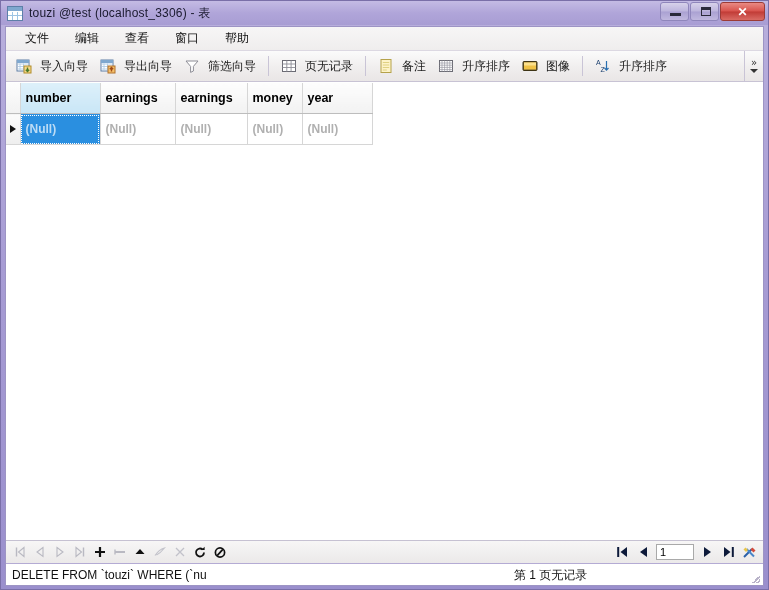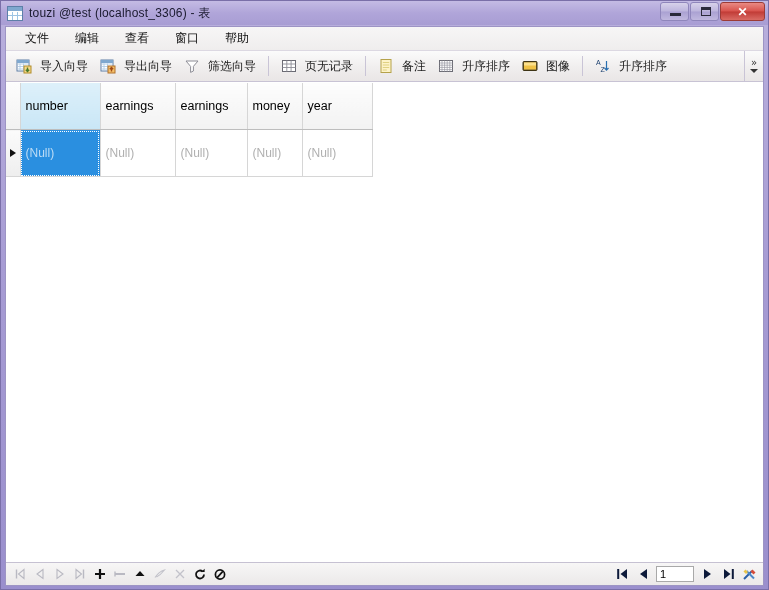--- a/index.html
+++ b/index.html
@@ -218,24 +218,24 @@
   }
   table.grid {
     border-collapse: collapse;
     table-layout: fixed;
     font-size: 12px;
   }
   table.grid th, table.grid td {
     border-right: 1px solid #d6d6d6;
     border-bottom: 1px solid #d6d6d6;
     height: 20px;
-    padding: 16px 5px;
+    padding: 8px 5px;
     box-sizing: border-box;
     text-align: left;
-    font-weight: normal;
+    font-weight: bold;
     overflow: hidden;
     white-space: nowrap;
     margin-left: 28px;
   }
   table.grid th {
     background: linear-gradient(180deg, #fdfdfd 0%, #f2f2f2 100%);
     color: #000;
     border-bottom: 1px solid #bdbdbd;
     font-size: 12.5px;
   }
@@ -593,15 +593,20 @@
           <svg width="15" height="13" viewBox="0 0 15 13">
             <path d="M2 11L10 3" stroke="#2a5fa8" stroke-width="2"></path>
             <path d="M10.5 1.5l3 3-2 2-3-3z" fill="#d44a3a"></path>
             <path d="M12 10.5L4.5 3" stroke="#4a86c8" stroke-width="2"></path>
             <path d="M3.5 1.5l-2 2 2.5 2.5 2-2z" fill="#e8c44a"></path>
           </svg>
         </div>
       </div>
     </div>
 
+    <div class="statusbar">
+      <div class="status-sql">DELETE FROM `touzi` WHERE (`nu</div>
+      <div class="status-page">第 1 页无记录</div>
+      <div class="status-grip"></div>
+    </div>
 
   </div>
 </div>
 
 </body></html>

